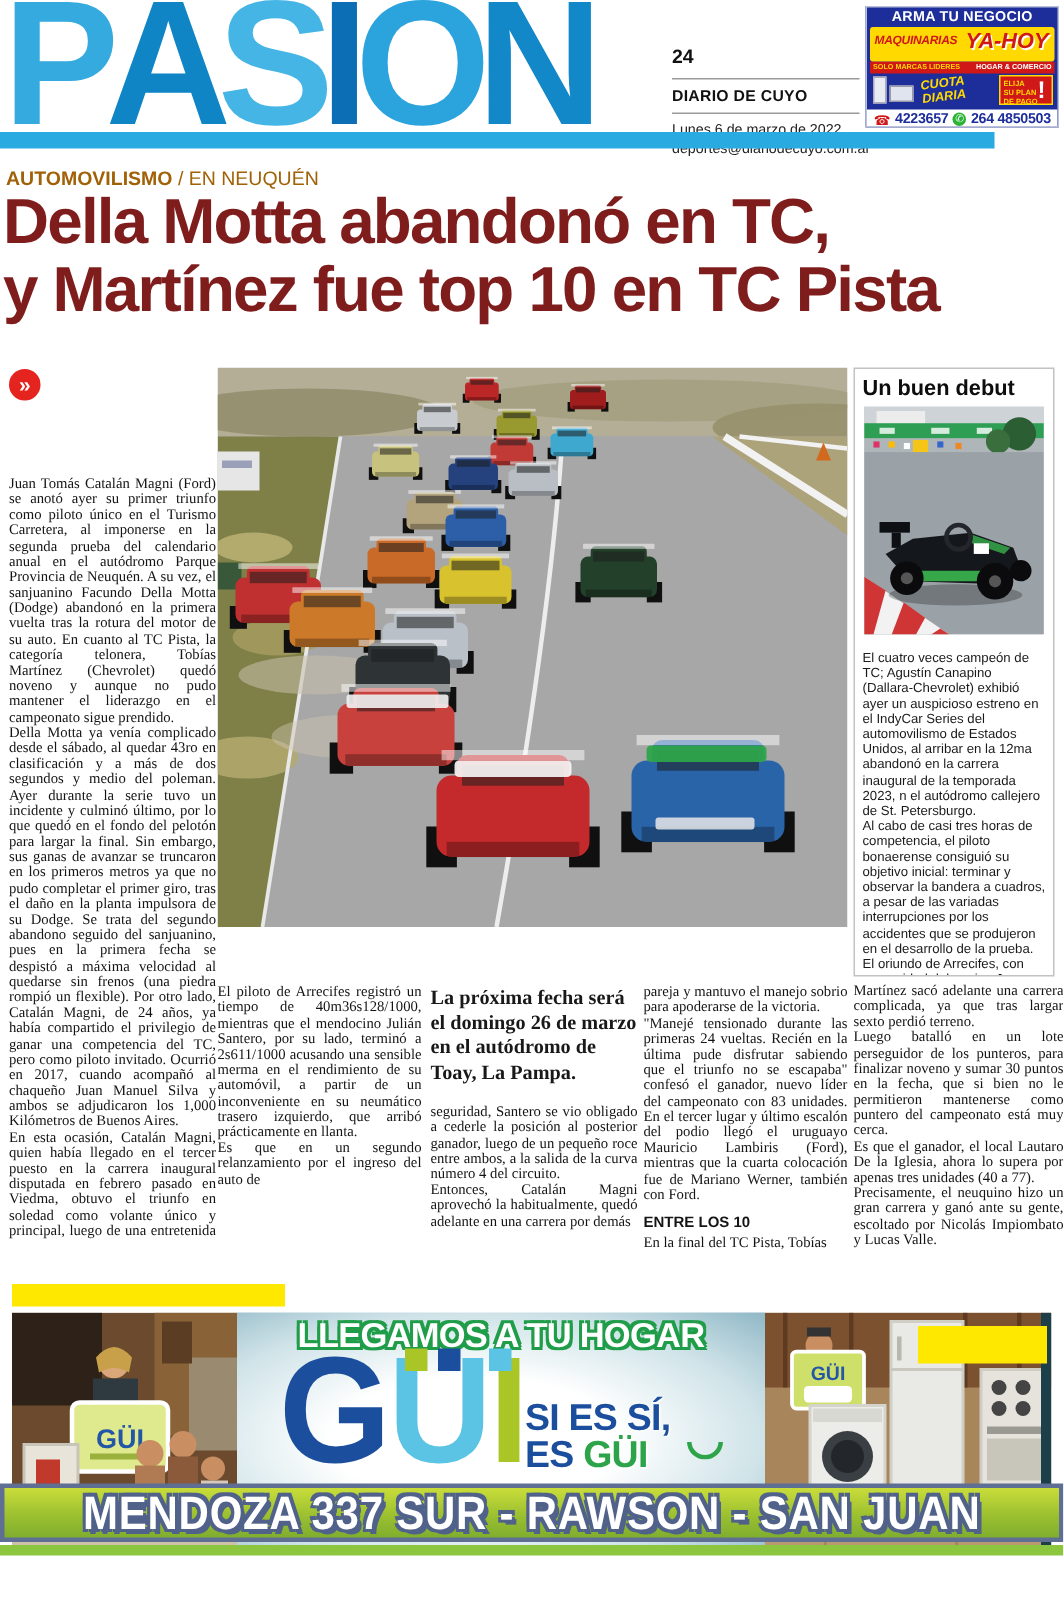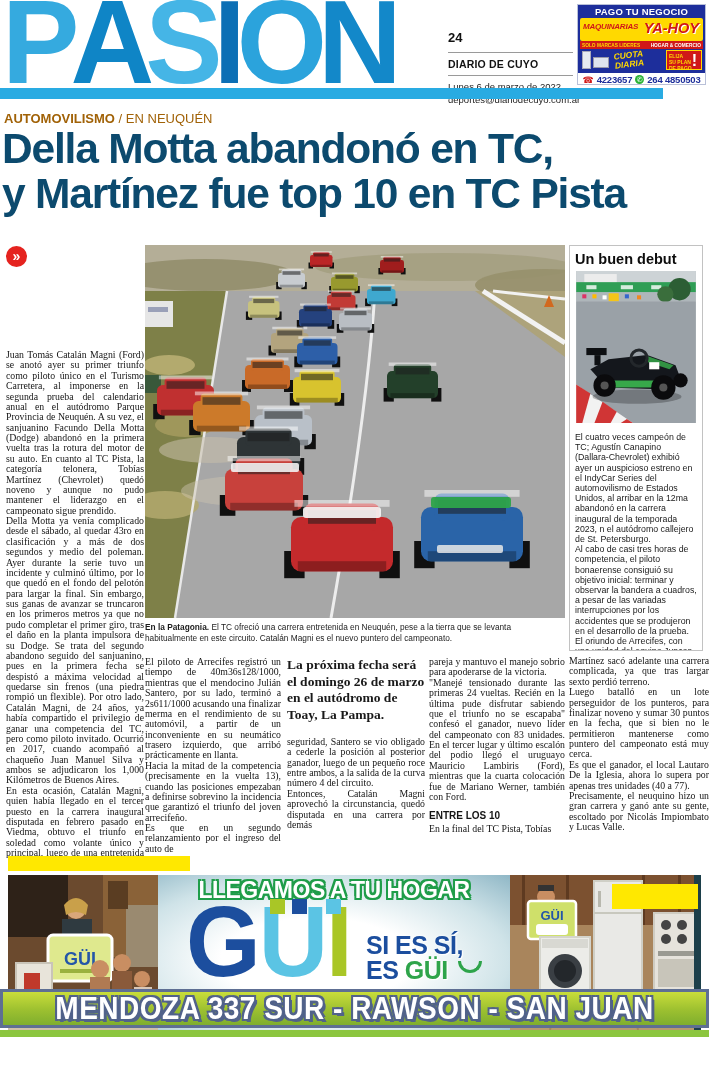--- a/index.html
+++ b/index.html
@@ -37,33 +37,33 @@
   .ph-ico-red { color:#d01818; font-size:9px; }
   .ph-ico-green { display:inline-block; width:9px; height:9px; border-radius:50%; background:#2bb336; color:#fff; font-size:7px; line-height:9px; text-align:center; }
   .ta-phones b { color:#1d2e9b; font-size:9.5px; font-weight:900; letter-spacing:-.2px; }
 
   .cyan-band { position:absolute; left:0; top:88px; width:663px; height:11px; background:#29abe2; }
 
   
   .kicker { position:absolute; left:4px; top:111px; font-size:13px; color:#a16207; }
   .kicker b { font-weight:800; }
   .headline { position:absolute; left:2px; top:126px; width:707px; font-weight:900; font-size:42.5px;
-              line-height:1.07; letter-spacing:-1.2px; color:#0c4a6e; }
+              line-height:1.07; letter-spacing:-1.2px; color:#7f1d1d; }
 
   
   .lead-wrap { position:absolute; left:6px; top:246px; width:136px; display:flex; gap:7px; }
   .lead-ico { flex:0 0 21px; width:21px; height:21px; border-radius:50%; background:#e5231f; color:#fff;
               font-weight:900; font-size:14px; line-height:20px; text-align:center; }
   .lead-txt { font-family:"Liberation Serif",serif; font-weight:bold; font-size:14.5px; line-height:1.22; color:#3c3c3c; }
 
   
   .bodycol { position:absolute; font-family:"Liberation Serif",serif; font-size:9.8px; line-height:1.06;
              text-align:justify; color:#141414; overflow:hidden; }
   .bodycol p { margin:0; }
-  #col1 { left:6px;  top:350px; width:138px; height:508px; }
+  #col1 { left:6px;  top:318px; width:138px; height:508px; }
   #col2 { left:145px; top:657px; width:136px; height:224px; }
   #col3 { left:287px; top:657px; width:138px; height:224px; }
   #col4 { left:429px; top:657px; width:136px; height:224px; }
   #col5 { left:569px; top:656px; width:140px; height:228px; }
   .subhead { font-family:"Liberation Sans",sans-serif; font-weight:800; font-size:10px; margin-top:9px; margin-bottom:2px; text-align:left; }
   .pull-quote { font-family:"Liberation Serif",serif; font-weight:bold; font-size:13.5px; line-height:1.24;
                 color:#191919; text-align:left; margin-bottom:13px; }
 
   
   .main-photo { position:absolute; left:145px; top:245px; width:420px; height:373px; overflow:hidden; }
@@ -86,21 +86,21 @@
   .tagline { position:absolute; left:0; top:2px; width:100%; text-align:center; font-weight:900; font-size:23px;
              letter-spacing:-.5px; color:#fff;
              text-shadow:-2px -2px 0 #1f9d49,2px -2px 0 #1f9d49,-2px 2px 0 #1f9d49,2px 2px 0 #1f9d49,0 2px 0 #1f9d49,2px 0 0 #1f9d49; }
   .gui-word { position:absolute; left:28px; top:18px; height:110px; font-weight:900; font-size:96px; line-height:1; letter-spacing:-2px; }
   .gui-word span { display:inline-block; transform:scaleY(1.05); }
   .gui-g{color:#1c4e9e;} .gui-u{color:#5bc4e4;} .gui-i{color:#a9c626;}
   .gdot { position:absolute; width:15px; height:15px; top:6px; }
   .gdot.d1{left:84px;  background:#a9c626;}
   .gdot.d2{left:106px; background:#1c4e9e;}
   .gdot.d3{left:140px; background:#5bc4e4;}
-  .slogan { position:absolute; left:208px; top:58px; font-weight:900; font-size:25px; line-height:1.0; letter-spacing:-.5px;
+  .slogan { position:absolute; left:192px; top:58px; font-weight:900; font-size:25px; line-height:1.0; letter-spacing:-.5px;
             color:#1c4e9e; text-shadow:0 0 3px #fff,1px 1px 0 #fff; }
   .slogan .brand-green { color:#2ea44a; }
   .gui-smile { position:absolute; left:300px; top:86px; width:26px; height:18px; }
   .gui-smile .arc { width:24px; height:12px; border:3px solid #2ea44a; border-top:none; border-radius:0 0 24px 24px; }
   .division { position:absolute; left:0; top:124px; width:78%; font-weight:900; font-size:19px;
               letter-spacing:3px; color:#1c4e9e; text-shadow:0 0 4px #fff,1px 1px 0 #fff; }
   .censor { position:absolute; background:#ffe800; }
   .censor-l { left:8px; top:-19px; width:182px; height:15px; }
   .censor-r { left:612px; top:9px; width:86px; height:25px; }
 
@@ -123,21 +123,21 @@
   <div class="header-info">
     <div class="pgnum">24</div>
     <div class="rule"></div>
     <div class="paper">DIARIO DE CUYO</div>
     <div class="rule"></div>
     <div class="date">Lunes 6 de marzo de 2022</div>
     <div class="email">deportes@diariodecuyo.com.ar</div>
   </div>
 
   <div class="top-ad">
-    <div class="ta-head">PAGO TU NEGOCIO</div>
+    <div class="ta-head">ARMA TU NEGOCIO</div>
     <div class="ta-yellow">
       <span class="ta-maq">MAQUINARIAS</span>
       <span class="ta-yahoy">YA-HOY</span>
     </div>
     <div class="ta-redstrip">
       <span class="l">SOLO MARCAS LIDERES</span>
       <span class="r">HOGAR &amp; COMERCIO</span>
     </div>
     <div class="ta-mid">
       <div class="ta-fridge"></div>
@@ -236,33 +236,29 @@
       <use href="#car" transform="translate(92,192) scale(2.1)" color="#2e3436"></use>
       <use href="#car" transform="translate(80,224) scale(2.6)" color="#c8413c"></use>
       <rect x="86" y="218" width="68" height="9" rx="2" fill="#f2f2f2" opacity="0.9"></rect>
       <use href="#car" transform="translate(146,272) scale(3.4)" color="#c42a2c"></use>
       <rect x="158" y="262" width="78" height="11" rx="3" fill="#f5f5f5" opacity="0.92"></rect>
       <use href="#car" transform="translate(276,262) scale(3.4)" color="#2a64a8"></use>
       <rect x="286" y="252" width="80" height="11" rx="3" fill="#2ea44a" opacity="0.95"></rect>
       <rect x="292" y="300" width="66" height="8" rx="2" fill="#e8e8e8" opacity="0.85"></rect>
     </svg>
   </div>
-  <div class="caption">
-    <b>En la Patagonia.</b><span> El TC ofreció una carrera entretenida en Neuquén, pese a la tierra que se levanta habitualmente en este circuito. Catalán Magni es el nuevo puntero del campeonato.</span>
-  </div>
 
   <div id="col2" class="bodycol">
-    <p>El piloto de Arrecifes registró un tiempo de 40m36s128/1000, mientras que el mendocino Julián Santero, por su lado, terminó a 2s611/1000 acusando una finalizar merma en el rendimiento de su automóvil, a partir de un inconveniente en su neumático trasero izquierdo, que arribó prácticamente en llanta.</p>
-    <p>Hacia la mitad de la competencia (precisamente en la vuelta 13), cuando las posiciones empezaban a definirse sobrevino la incidencia que garantizó el triunfo del joven arrecifeño.</p>
+    <p>El piloto de Arrecifes registró un tiempo de 40m36s128/1000, mientras que el mendocino Julián Santero, por su lado, terminó a 2s611/1000 acusando una sensible merma en el rendimiento de su automóvil, a partir de un inconveniente en su neumático trasero izquierdo, que arribó prácticamente en llanta.</p>
     <p>Es que en un segundo relanzamiento por el ingreso del auto de</p>
   </div>
   <div id="col3" class="bodycol">
     <div class="pull-quote">La próxima fecha será el domingo 26 de marzo en el autódromo de Toay, La Pampa.</div>
     <p>seguridad, Santero se vio obligado a cederle la posición al posterior ganador, luego de un pequeño roce entre ambos, a la salida de la curva número 4 del circuito.</p>
-    <p>Entonces, Catalán Magni aprovechó la circunstancia, quedó disputada en una carrera por demás</p>
+    <p>Entonces, Catalán Magni aprovechó la habitualmente, quedó adelante en una carrera por demás</p>
   </div>
   <div id="col4" class="bodycol">
     <p>pareja y mantuvo el manejo sobrio para apoderarse de la victoria.</p>
     <p>"Manejé tensionado durante las primeras 24 vueltas. Recién en la última pude disfrutar sabiendo que el triunfo no se escapaba" confesó el ganador, nuevo líder del campeonato con 83 unidades. En el tercer lugar y último escalón del podio llegó el uruguayo Mauricio Lambiris (Ford), mientras que la cuarta colocación fue de Mariano Werner, también con Ford.</p>
     <div class="subhead">ENTRE LOS 10</div>
     <p>En la final del TC Pista, Tobías</p>
   </div>
 
   <div class="sidebar">
     <div class="sb-title">Un buen debut</div>

